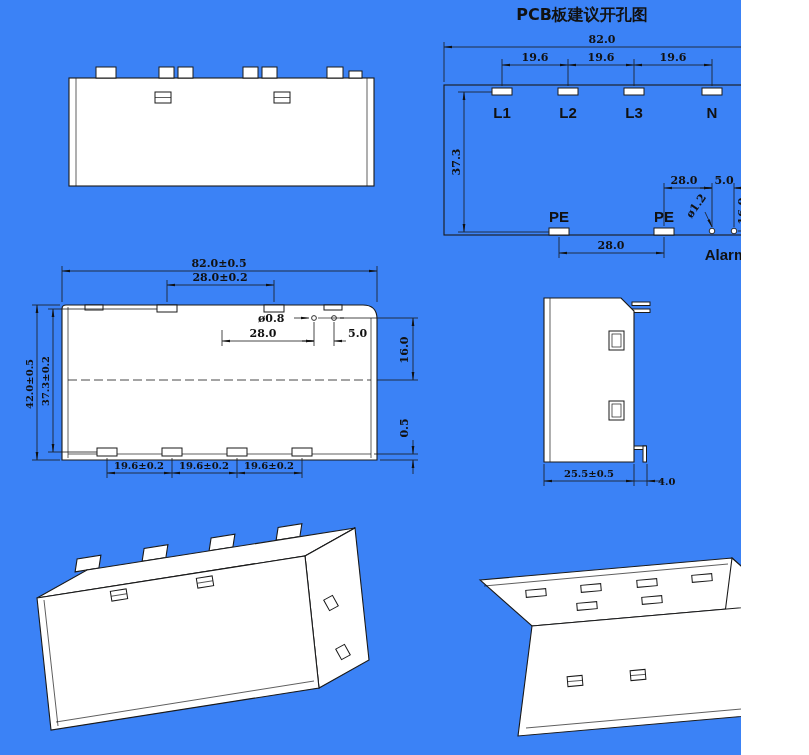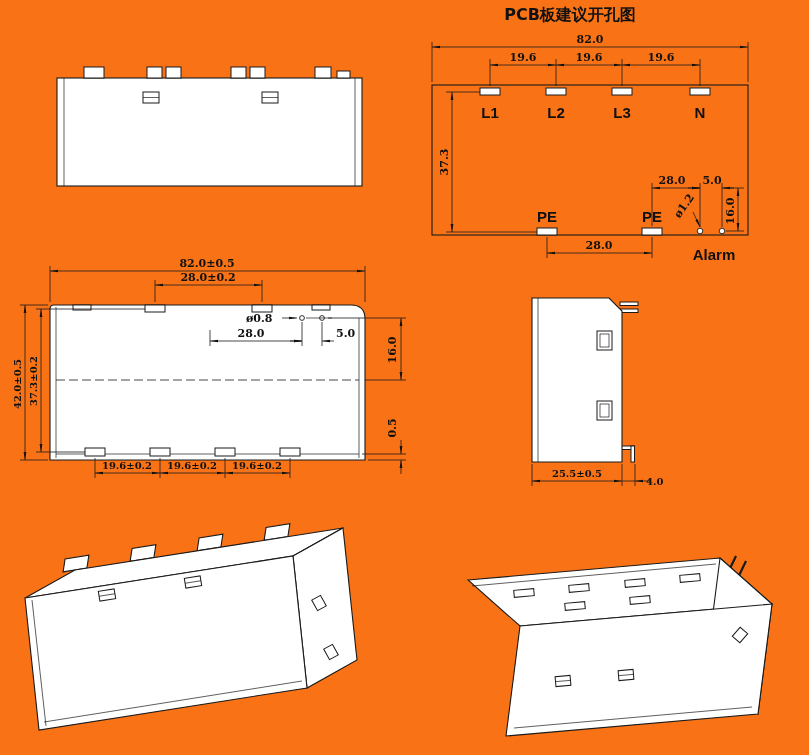--- a/index.html
+++ b/index.html
@@ -1,17 +1,17 @@
 <!DOCTYPE html>
 <html><head>
 <meta charset="utf-8">
 <style>
   html,body{margin:0;padding:0;background:#fff;}
-  .stage{position:relative;width:809px;height:755px;background:#f97316;overflow:hidden;
-         font-family:"Liberation Sans",sans-serif;}
+  .stage{position:relative;width:729px;height:755px;background:#3b82f6;overflow:hidden;
+         font-family:"Liberation Sans",sans-serif;padding-left:12px;}
   svg{display:block;}
   .ln{stroke:#1a1a1a;stroke-width:1.1;fill:none;}
   .face{stroke:#1a1a1a;stroke-width:1.1;fill:#ffffff;}
   .thin{stroke:#1a1a1a;stroke-width:0.7;fill:none;}
   .dim{stroke:#1a1a1a;stroke-width:0.8;fill:none;}
   .dash{stroke:#1a1a1a;stroke-width:0.8;fill:none;stroke-dasharray:9 4;}
   .slot{stroke:#1a1a1a;stroke-width:1;fill:#ffffff;}
   .hole{stroke:#1a1a1a;stroke-width:0.9;fill:#ffffff;}
   .pin{stroke:#1a1a1a;stroke-width:2.2;fill:none;}
   .dt{font:bold 11px "DejaVu Serif",serif;fill:#111;}

